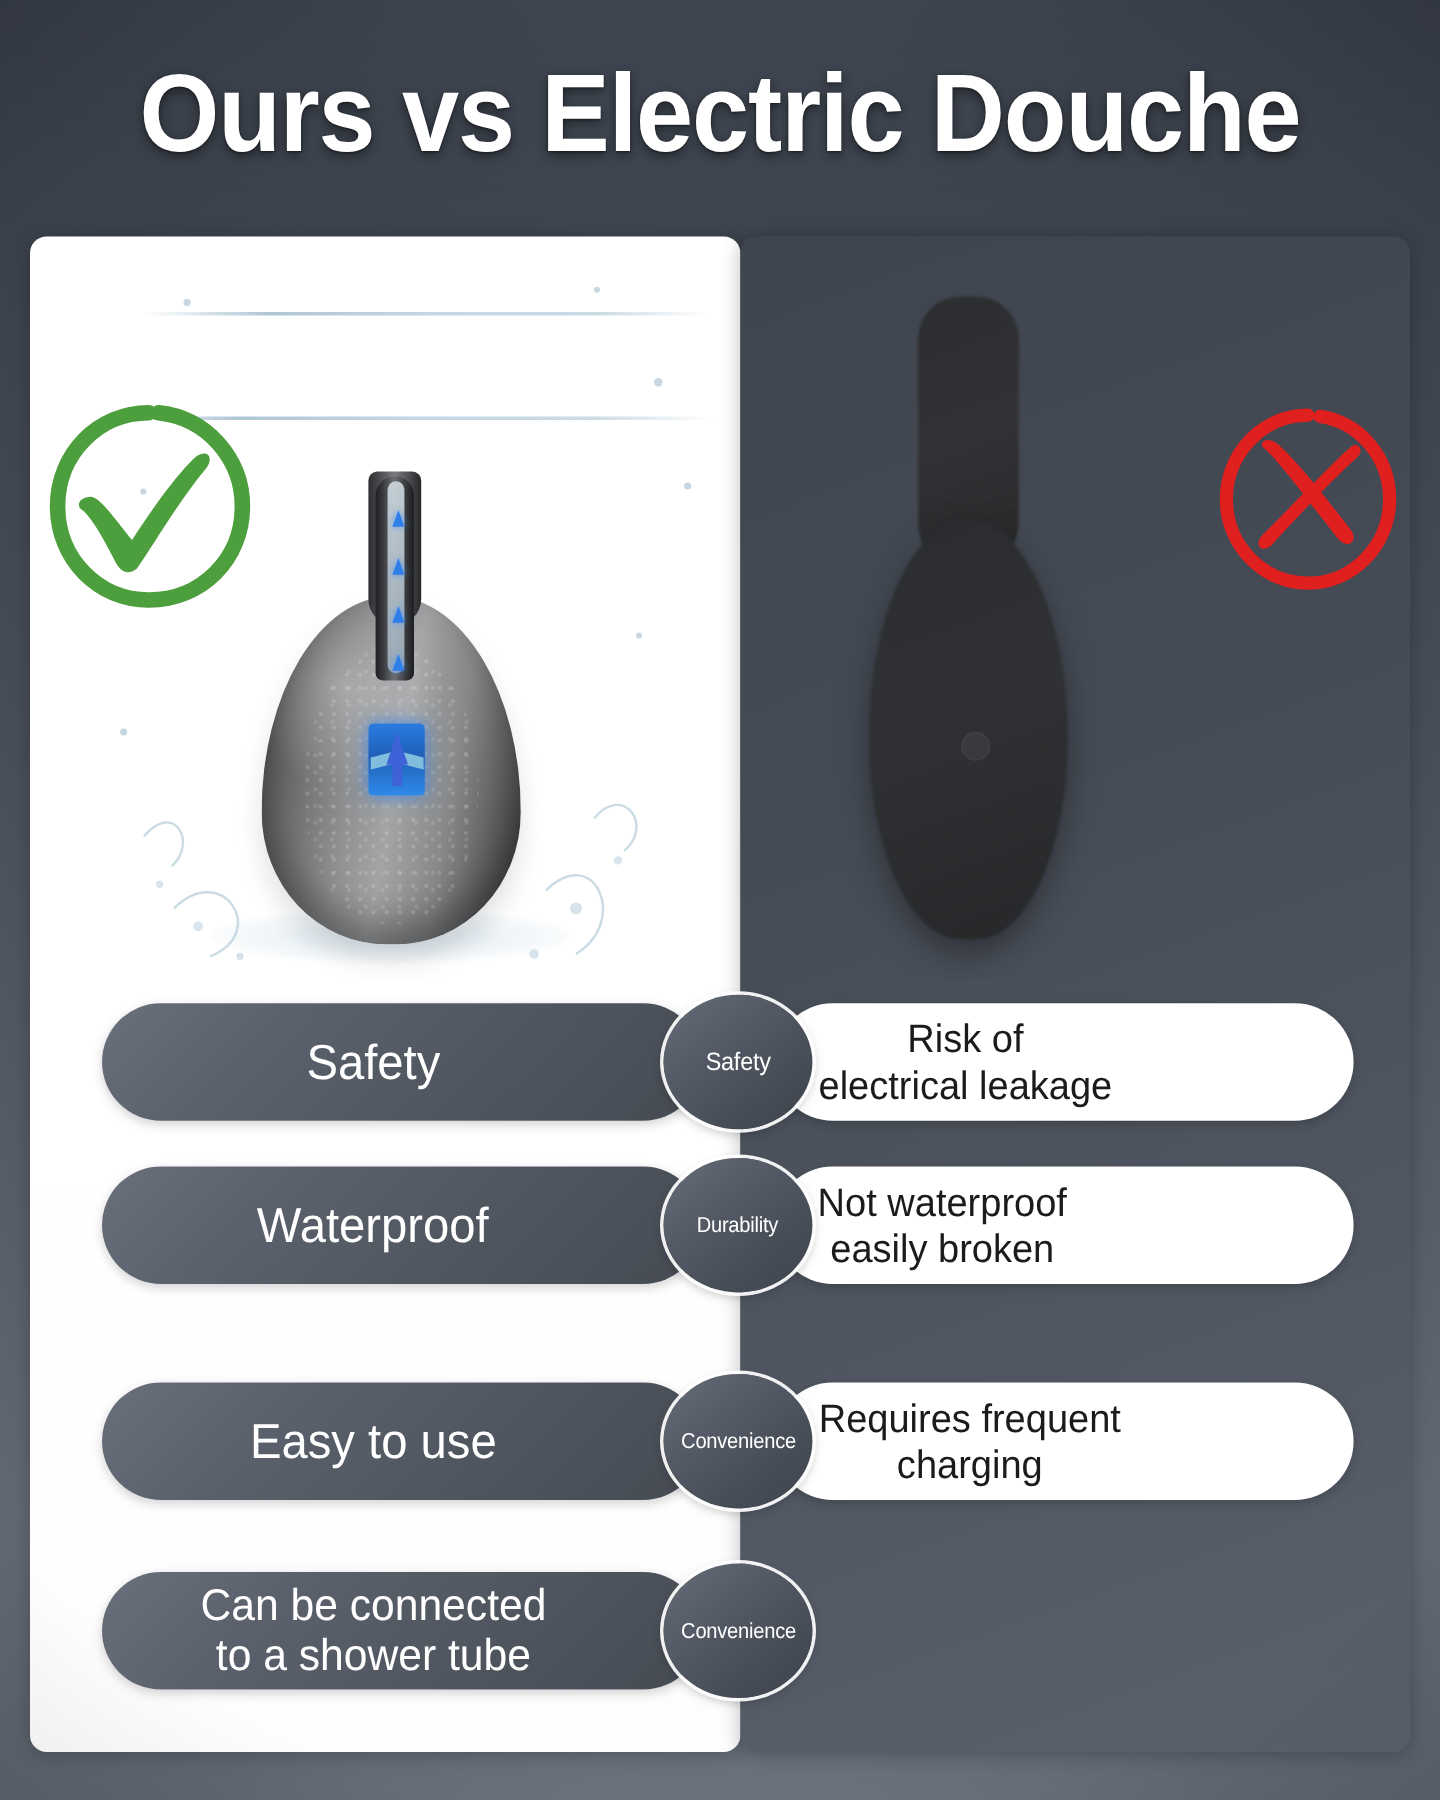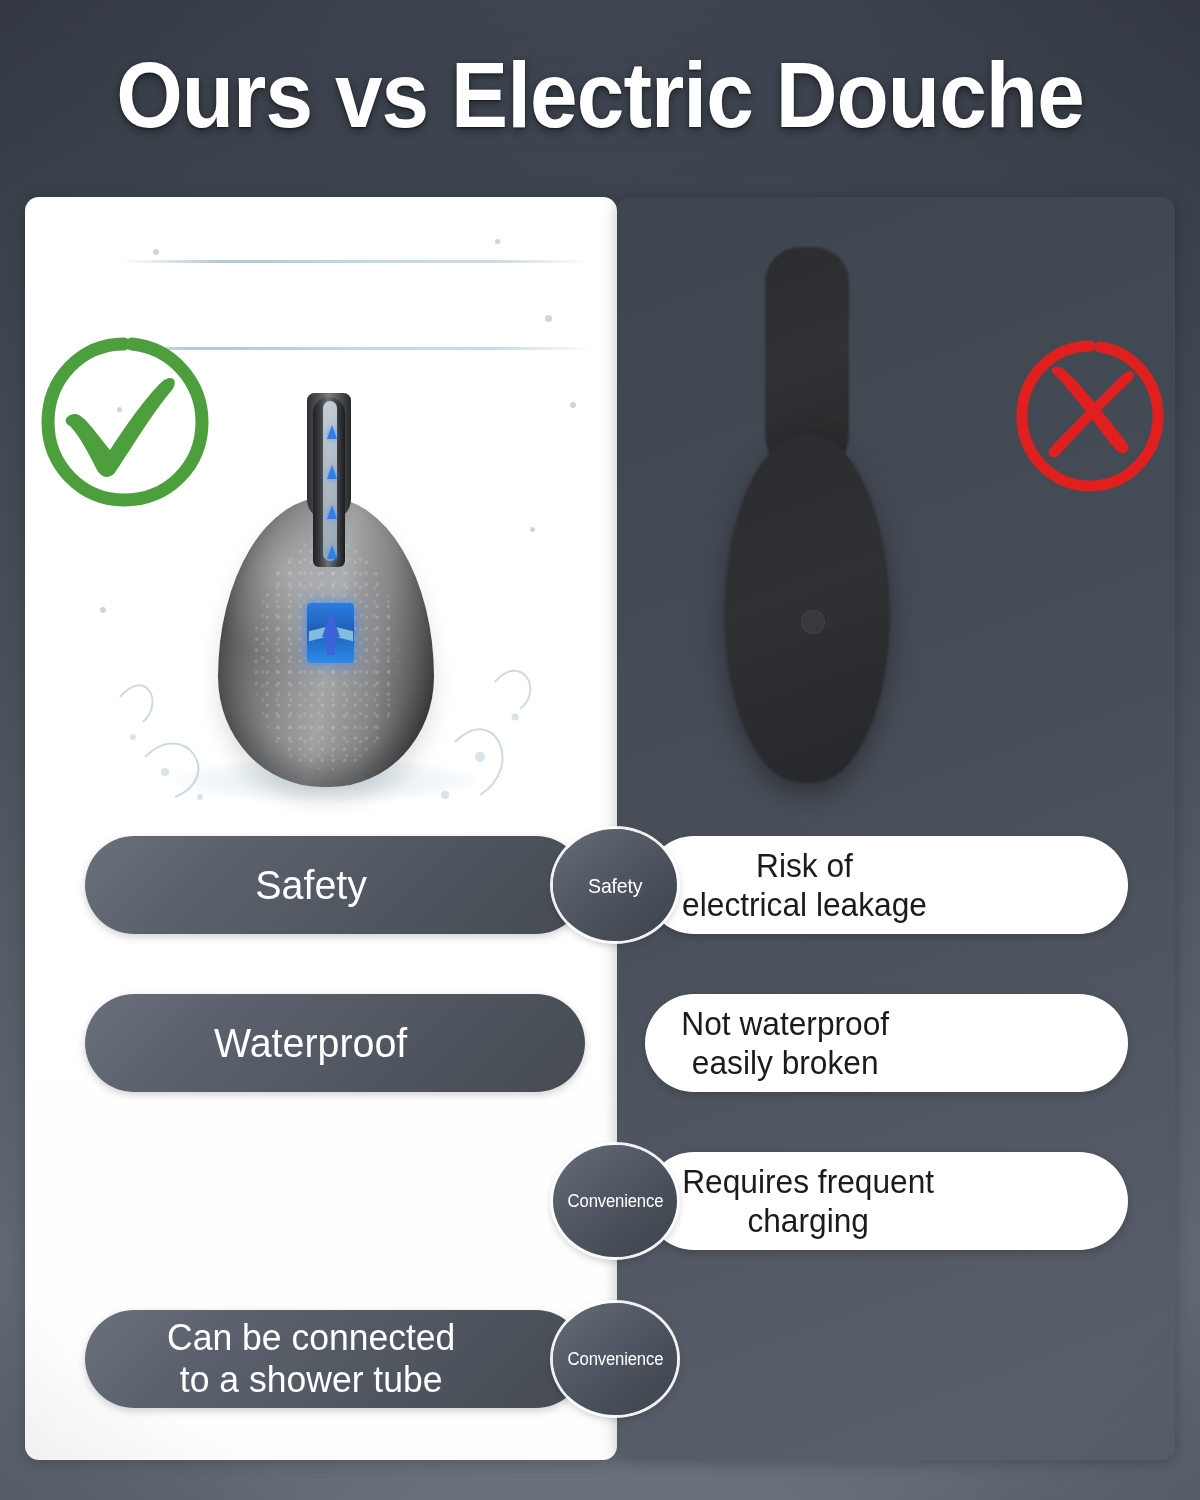--- a/index.html
+++ b/index.html
@@ -270,33 +270,39 @@
         <span>
             <em style="font-style:normal;display:block">Risk of</em>
             <em style="font-style:normal;display:block">electrical leakage</em>
           </span>
       </div>
       <div class="badge">
         <span>Safety</span>
       </div>
     </div>
 
-    <div class="row" style="top:994px;text-decoration:underline;">
+    <div class="row" style="top:972px;text-decoration:underline;">
       <div class="pill-left">
         <span>Waterproof</span>
       </div>
       <div class="pill-right">
         <span>
             <em style="font-style:normal;display:block">Not waterproof</em>
             <em style="font-style:normal;display:block">easily broken</em>
           </span>
       </div>
+      <div class="badge small">
+        <span>Durability</span>
+      </div>
     </div>
 
     <div class="row" style="top:1152px;">
+      <div class="pill-left">
+        <span>Easy to use</span>
+      </div>
       <div class="pill-right">
         <span>
             <em style="font-style:normal;display:block">Requires frequent</em>
             <em style="font-style:normal;display:block">charging</em>
           </span>
       </div>
       <div class="badge small">
         <span>Convenience</span>
       </div>
     </div>

